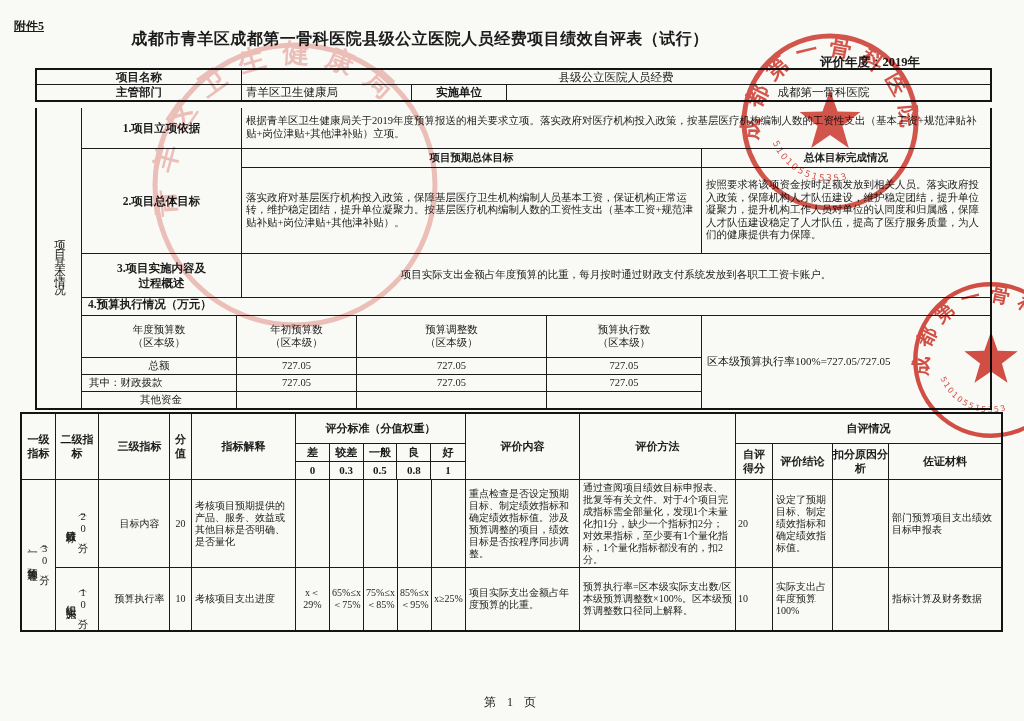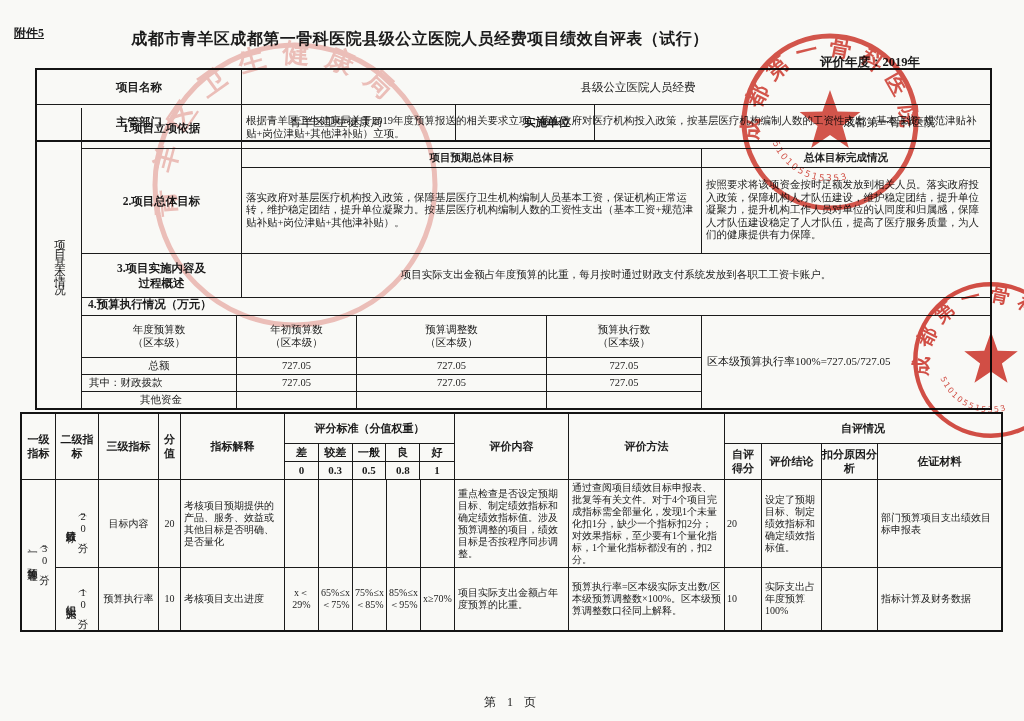--- a/index.html
+++ b/index.html
@@ -1,39 +1,39 @@
 <!DOCTYPE html>
 <html><head>
 <meta charset="utf-8">
 <style>
   * { box-sizing: border-box; margin: 0; padding: 0; }
   body { background:#e9e9e6; font-family:"Liberation Serif","DejaVu Serif",serif; }
   .page { position:relative; width:1024px; height:721px; margin:0 auto; overflow:hidden;
           background:#f9f9f6; color:#1b1b1b; }
   .abs { position:absolute; }
 
-  .attach { left:14px; top:25px; font-size:12px; font-weight:bold;text-decoration:underline; }
+  .attach { left:14px; top:18px; font-size:12px; font-weight:bold;text-decoration:underline; }
   .title  { left:0; top:29px; width:840px; text-align:center; font-size:16px; font-weight:bold; letter-spacing:.5px; }
   .evalyear { left:820px; top:54px; font-size:12.5px; font-weight:bold; }
   .footer { left:0; top:694px; width:1024px; text-align:center; font-size:12px; letter-spacing:4px; }
 
   
   .row { display:flex; }
   .c { border-right:1px solid #1b1b1b; display:flex; align-items:center; justify-content:center;
        text-align:center; overflow:hidden; }
   .c:last-child { border-right:none; }
   .bb { border-bottom:1px solid #1b1b1b; }
   .pre { white-space:pre-line; }
   .left { justify-content:flex-start; text-align:left; }
   .pad { padding:2px 4px; }
   .bold { font-weight:bold; }
 
   
   .info { left:35px; top:68px; width:957px; border:2px solid #141414; font-size:11.5px; }
-  .info .row { height:35px;gap:44px; }
+  .info .row { height:15px; }
   .i-label { width:205px; font-weight:bold; }
   .i-val1 { width:170px; }
   .i-label2 { width:95px; font-weight:bold; }
   .i-val2 { flex:1; }
 
   
   .basic { left:35px; top:108px; width:957px; height:302px; border:2px solid #141414; border-top:none;
            display:flex; font-size:10.5px; line-height:1.2; }
   .side { width:45px; border-right:1px solid #1b1b1b; display:flex; align-items:center; justify-content:center; }
   .vtext { writing-mode:vertical-lr; text-orientation:upright; }
@@ -54,21 +54,21 @@
   .bud-table { display:flex; flex-direction:column; width:620px; border-right:1px solid #1b1b1b; }
   .bud-note { flex:1; display:flex; align-items:center; padding-left:5px; font-size:11px; }
   .bh { height:42px; }
   .br { height:20px; flex:1; }
   .bc1 { width:155px; } .bc2 { width:120px; } .bc3 { width:190px; } .bc4 { flex:1; }
 
   
   .ltable { left:20px; top:412px; width:983px; height:220px; border:2px solid #141414;
             font-size:10.5px; line-height:1.2; display:flex; flex-direction:column; }
   .lhead { height:66px; border-bottom:1px solid #1b1b1b; display:flex; font-weight:bold; font-size:11px; }
-  .w1{width:34px;} .w2{width:43px;} .w3{width:60px;} .w4{width:22px;} .w5{width:104px;}
+  .w1{width:34px;} .w2{width:43px;} .w3{width:60px;margin-left:11px;} .w4{width:22px;} .w5{width:104px;}
   .wg{width:34px;} .w11{width:114px;} .w12{width:156px;} .w13{width:37px;} .w14{width:60px;}
   .w15{width:56px;} .w16{flex:1;}
   .grp { display:flex; flex-direction:column; border-right:1px solid #1b1b1b; }
   .grp-std { width:170px; } .grp-self { width:280px; flex:1; border-right:none; }
   .grp-top { height:30px; border-bottom:1px solid #1b1b1b; display:flex; align-items:center; justify-content:center; }
   .grp-row { display:flex; flex:1; }
   .grades { height:20px; border-bottom:1px solid #1b1b1b; }
   .datawrap { display:flex; flex:1; }
   .lv1cell { width:34px; border-right:1px solid #1b1b1b; display:flex; align-items:center; justify-content:center; gap:1px; }
   .lv1cell .vtext, .lv2 .vtext { font-size:10.5px; letter-spacing:1px; line-height:1.05; }
@@ -256,21 +256,21 @@
           <div class="c w3">预算执行率</div>
           <div class="c w4">10</div>
           <div class="c w5 para cen-para">考核项目支出进度</div>
           <div class="c wg gradecell pre">x＜29%</div>
           <div class="c wg gradecell pre">65%≤x
 ＜75%</div>
           <div class="c wg gradecell pre">75%≤x
 ＜85%</div>
           <div class="c wg gradecell pre">85%≤x
 ＜95%</div>
-          <div class="c wg gradecell pre">x≥70%</div>
+          <div class="c wg gradecell pre">x≥25%</div>
           <div class="c w11 para cen-para">项目实际支出金额占年度预算的比重。</div>
           <div class="c w12 para cen-para">预算执行率=区本级实际支出数/区本级预算调整数×100%。区本级预算调整数口径同上解释。</div>
           <div class="c w13 score-cell">10</div>
           <div class="c w14 para cen-para">实际支出占年度预算100%</div>
           <div class="c w15"></div>
           <div class="c w16 para cen-para">指标计算及财务数据</div>
         </div>
       </div>
     </div>
   </div>

